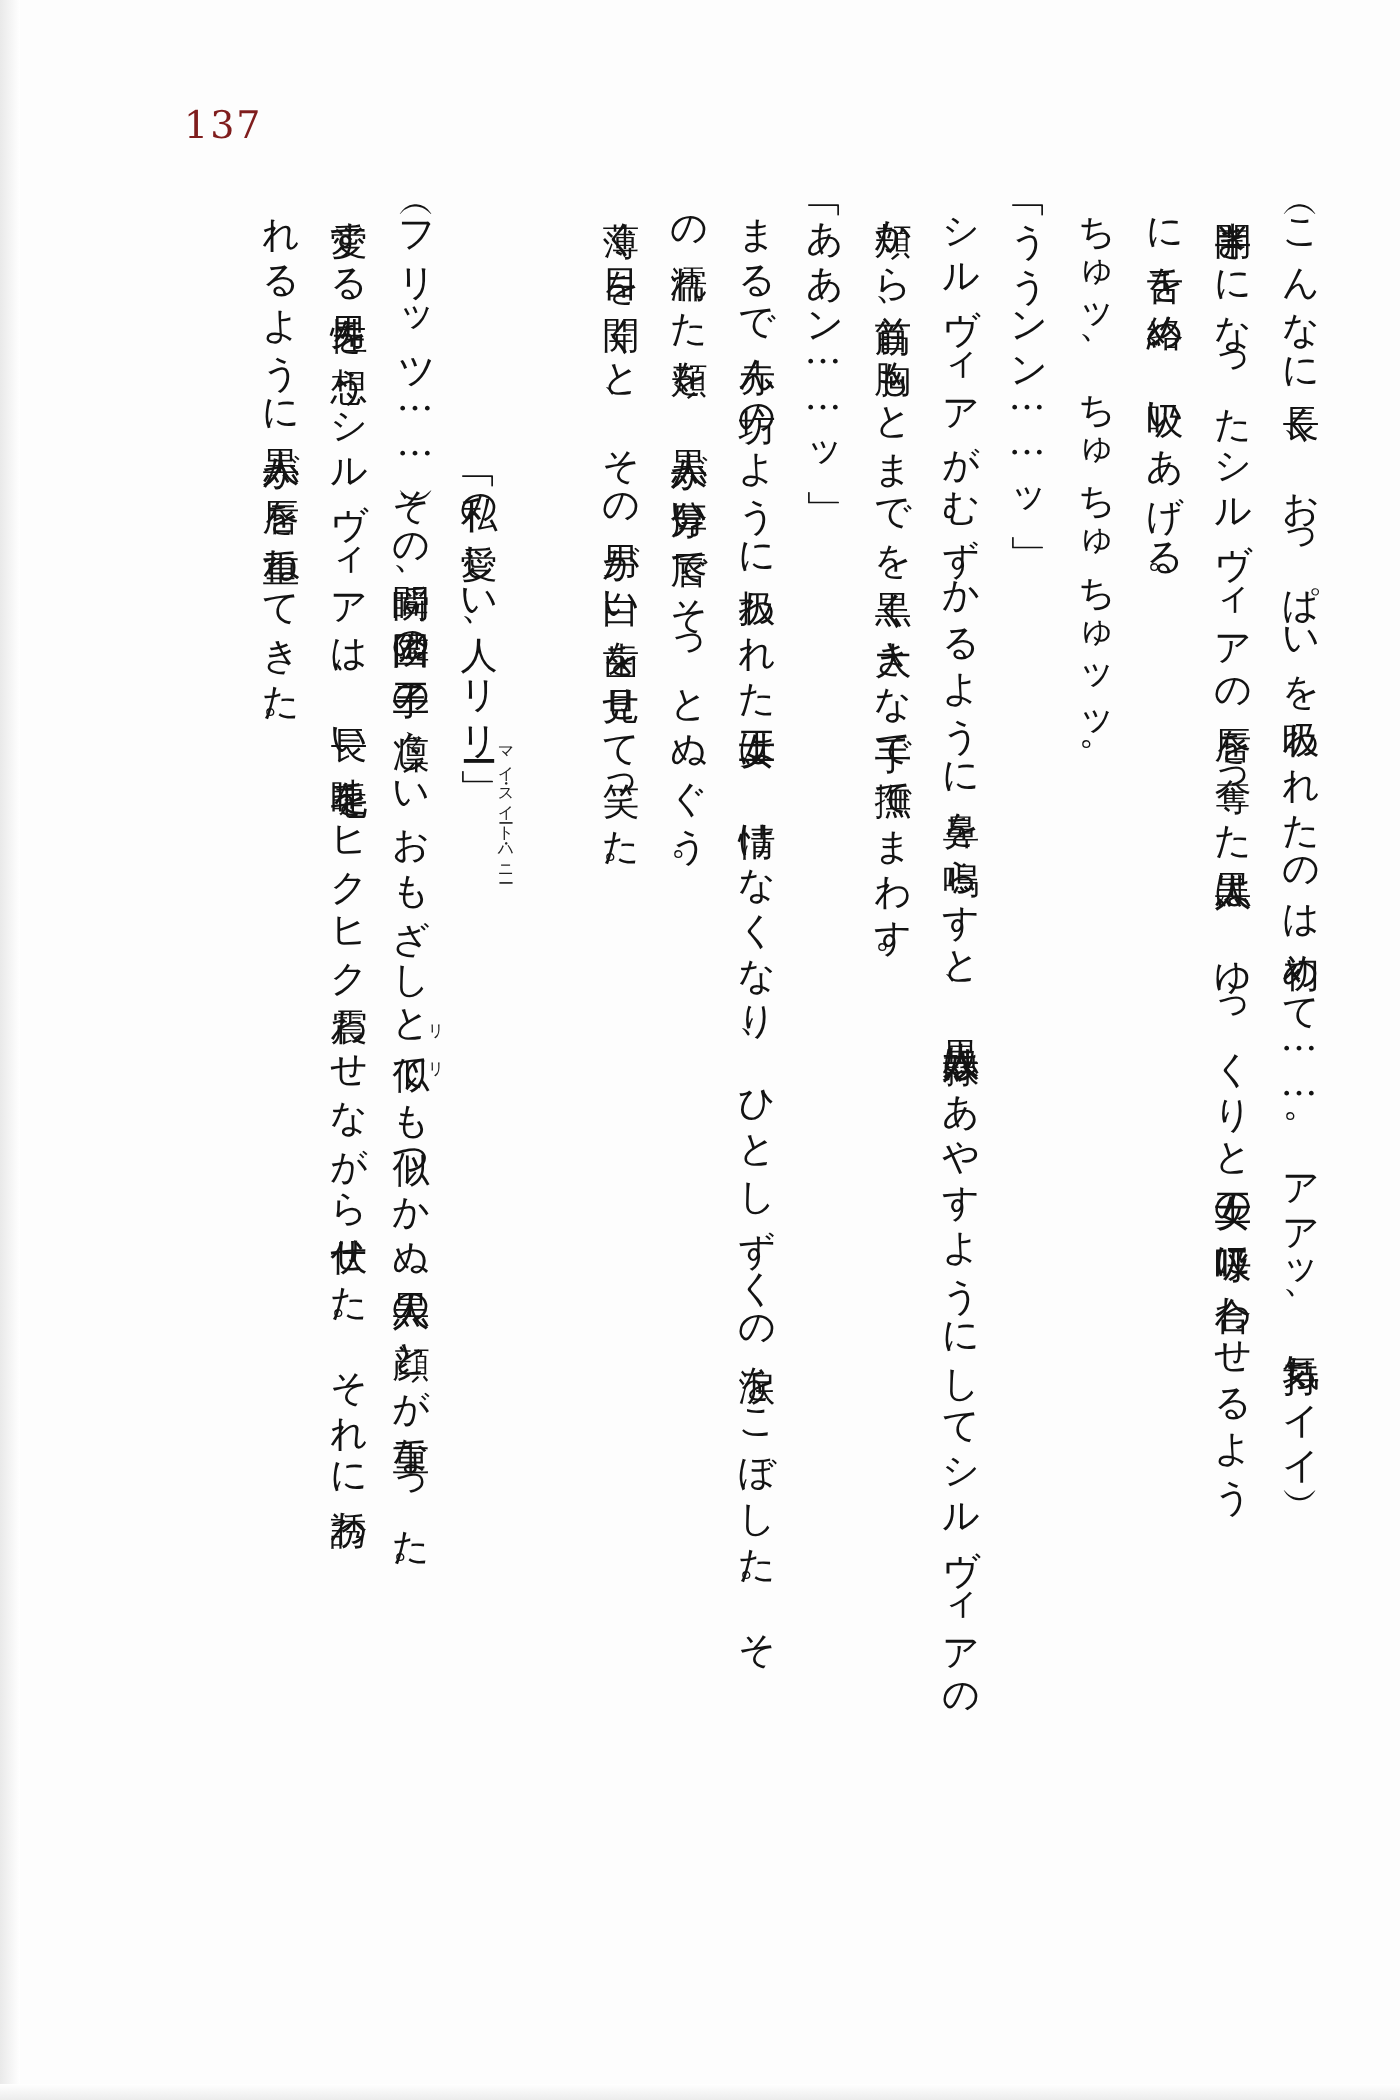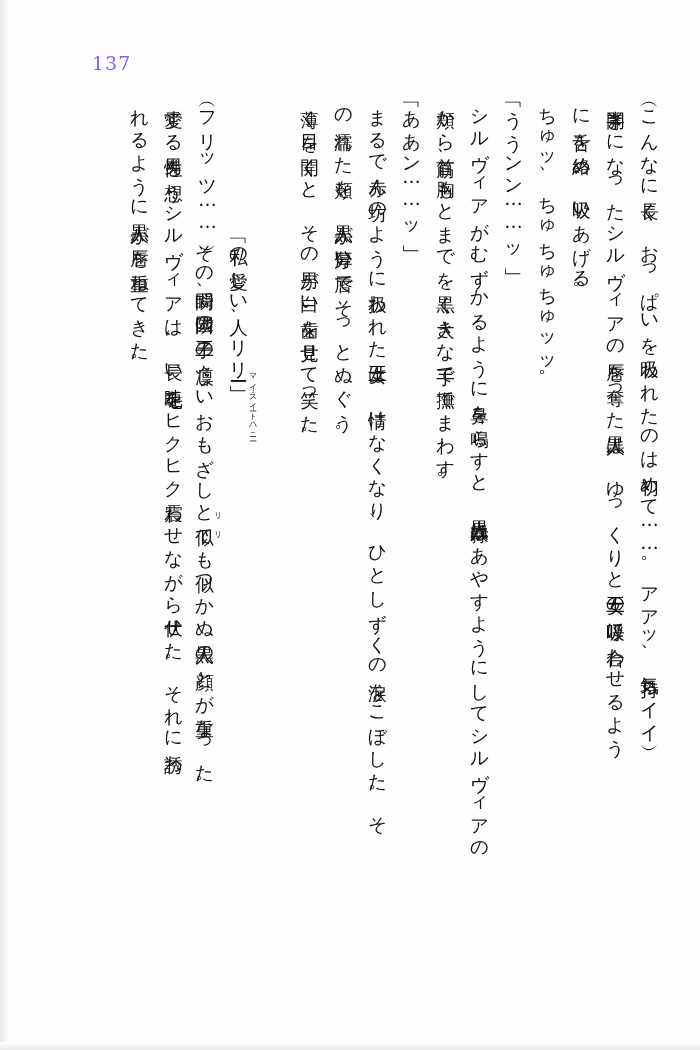--- a/index.html
+++ b/index.html
@@ -21,21 +21,21 @@
     height: 1050px;
     background: #fdfdfd;
   }
   .page-number {
     position: absolute;
     top: 52px;
     left: 92px;
     font-size: 19px;
     letter-spacing: 1px;
     font-family: "DejaVu Serif", "Liberation Serif", serif;
-    color: #8b5cf6;
+    color: #7f1d1d;
   }
   .text-block {
     position: absolute;
     top: 96px;
     left: 60px;
     right: 42px;
     height: 880px;
     display: flex;
     flex-direction: row-reverse;
     justify-content: flex-start;

